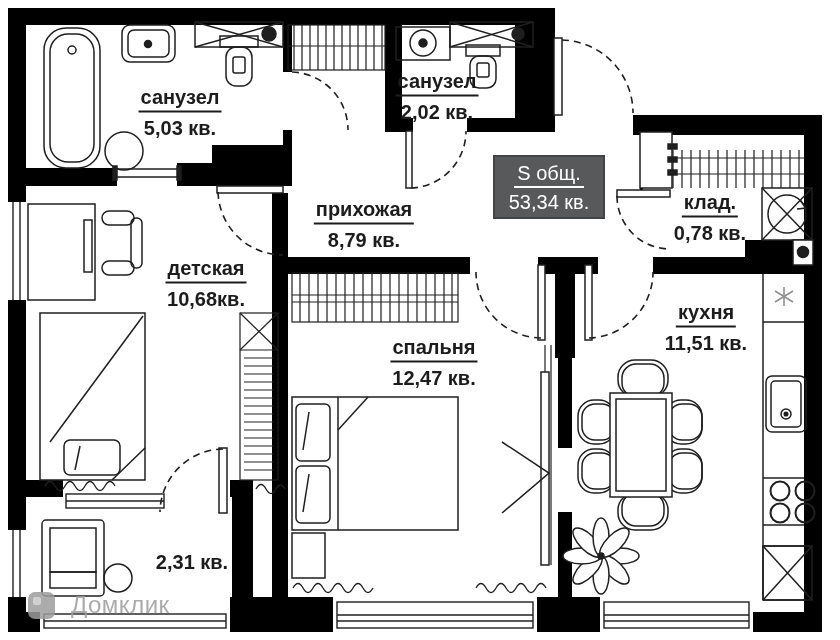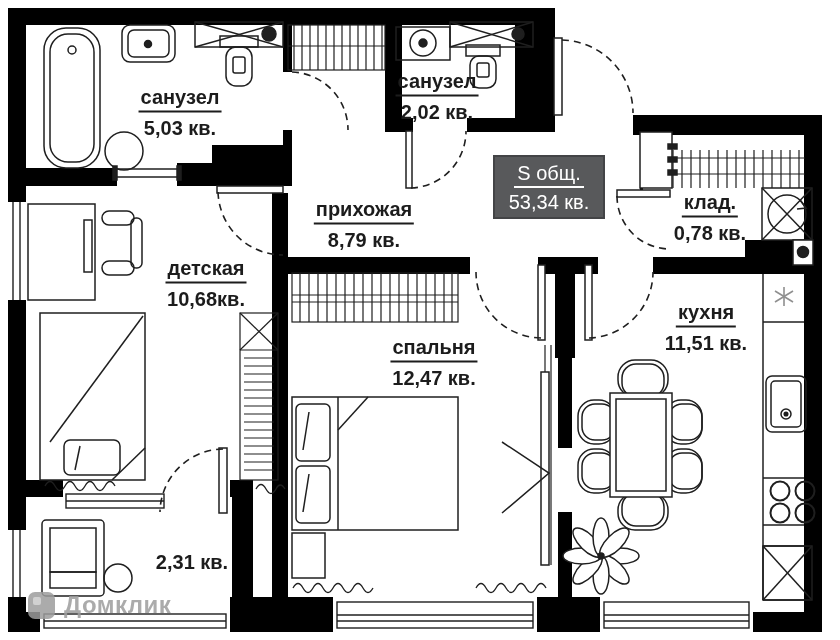--- a/index.html
+++ b/index.html
@@ -9,22 +9,22 @@
   .room-label{position:absolute;transform:translate(-50%,-50%);text-align:center;
               color:#1c1c1c;font-weight:700;font-size:20px;line-height:1.3;white-space:nowrap;}
   .room-name{display:inline-block;border-bottom:2px solid #1c1c1c;padding:0 2px 1px 2px;}
   .room-area{display:block;margin-top:2px;}
   #total-badge{position:absolute;left:493px;top:155px;width:112px;height:64px;
                background:#58595b;border:2px solid #434446;box-sizing:border-box;
                display:flex;flex-direction:column;align-items:center;justify-content:center;
                color:#ffffff;font-weight:400;font-size:20px;line-height:1.2;}
   #total-badge .badge-label{border-bottom:2px solid #ffffff;padding:0 3px 1px 3px;}
   #total-badge .badge-value{margin-top:2px;}
-  #watermark{position:absolute;left:28px;top:591px;display:flex;align-items:center;gap:9px;
-             color:#9d9d9d;opacity:.85;font-weight:700;font-size:24px;letter-spacing:.5px;}
+  #watermark{position:absolute;left:28px;top:591px;display:flex;align-items:center;gap:16px;
+             color:#9d9d9d;opacity:.85;font-weight:400;font-size:24px;letter-spacing:.5px;}
   #watermark .wm-logo{width:27px;height:27px;background:#9d9d9d;border-radius:7px;position:relative;}
   #watermark .wm-logo:after{content:"";position:absolute;left:5px;top:5px;width:8px;height:8px;
              background:#c9c9c9;border-radius:2px;}
 </style>
 </head>
 <body>
 
 <div id="stage">
 
 <svg id="plan-svg" width="840" height="640" viewBox="0 0 840 640">

